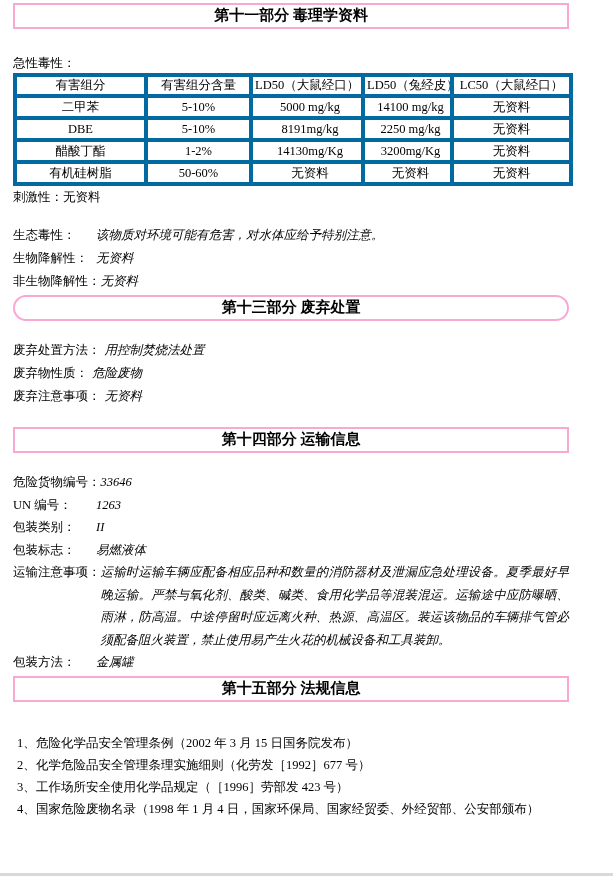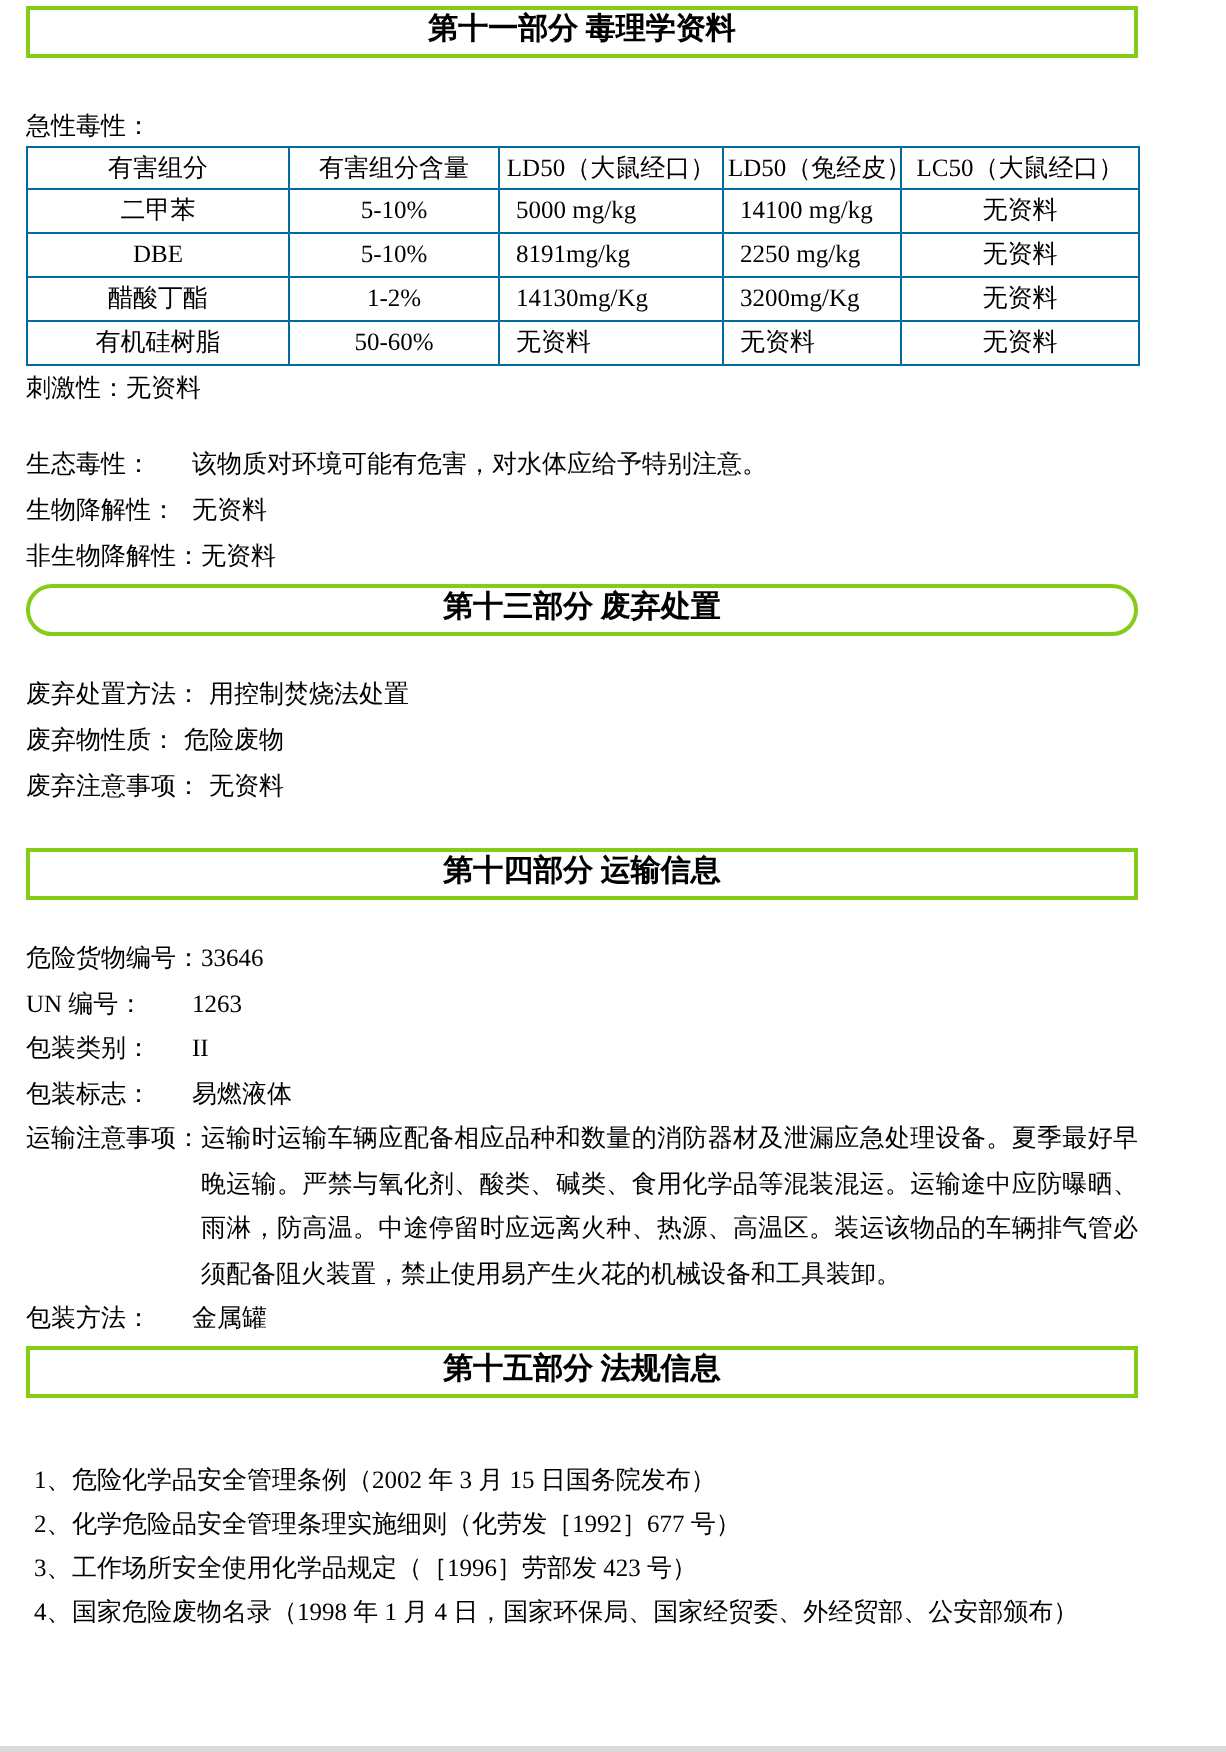--- a/index.html
+++ b/index.html
@@ -12,21 +12,21 @@
     font-size: 12.5px;
     overflow: hidden;
     position: relative;
   }
   .content {
     position: absolute;
     top: 3px; left: 13px;
     width: 556px;
   }
   .sec-box {
-    border: 2px solid #84cc16;
+    border: 2px solid #f9a8d4;
     text-align: center;
     font-weight: bold;
     font-size: 15px;
     padding: 1px 0 3px 0;
     line-height: 18px;
   }
   .sec-box.b2 { margin-top: 24px; }
   .sec-box.b3 { margin-top: 2px; border-radius: 13px; }
   .sec-box.b4 { margin-top: 19px; }
   .sec-box.b5 { margin-top: 2px; }
@@ -35,35 +35,35 @@
     margin-top: 27px;
     line-height: 14px;
   }
   table.tox {
     margin-top: 3px;
     width: 556px;
     border-collapse: collapse;
     table-layout: fixed;
   }
   table.tox th, table.tox td {
-    border: 1px solid #0369a1;
+    border: 4px solid #0369a1;
     font-weight: normal;
     text-align: center;
     padding: 0 2px;
     overflow: hidden;
     white-space: nowrap;
   }
   table.tox th { height: 21px; }
   table.tox td { height: 22px; }
   table.tox .c0 { width: 131px; }
   table.tox .c1 { width: 105px; }
   table.tox .c2 { width: 112px; }
   table.tox .c3 { width: 89px; }
   table.tox .c4 { width: 119px; }
-  table.tox td.left { text-align: left; padding-left: 8px; }
+  table.tox td.left { text-align: center; padding-left: 8px; }
 
   .inline-line {
     margin-top: 4px;
     line-height: 14px;
   }
   .kv-list { margin-top: 20px; }
   .kv-list.s13 { margin-top: 18px; }
   .kv-list.s14 { margin-top: 18px; }
   .kv {
     display: flex;
@@ -73,20 +73,21 @@
   .kv-list.s14 .kv { line-height: 22.5px; }
   .kv .kv-label {
     flex: 0 0 auto;
     min-width: 83px;
     white-space: nowrap;
   }
   .kv-list.s13 .kv .kv-label { min-width: 0; padding-right: 4px; }
   .kv .kv-value {
     flex: 1 1 auto;
     text-align: justify;
+    font-style: italic;
   }
   .reg-list { margin-top: 30px; }
   .reg-item {
     display: flex;
     line-height: 22px;
   }
   .reg-item .num {
     flex: 0 0 23px;
     padding-left: 4px;
   }

